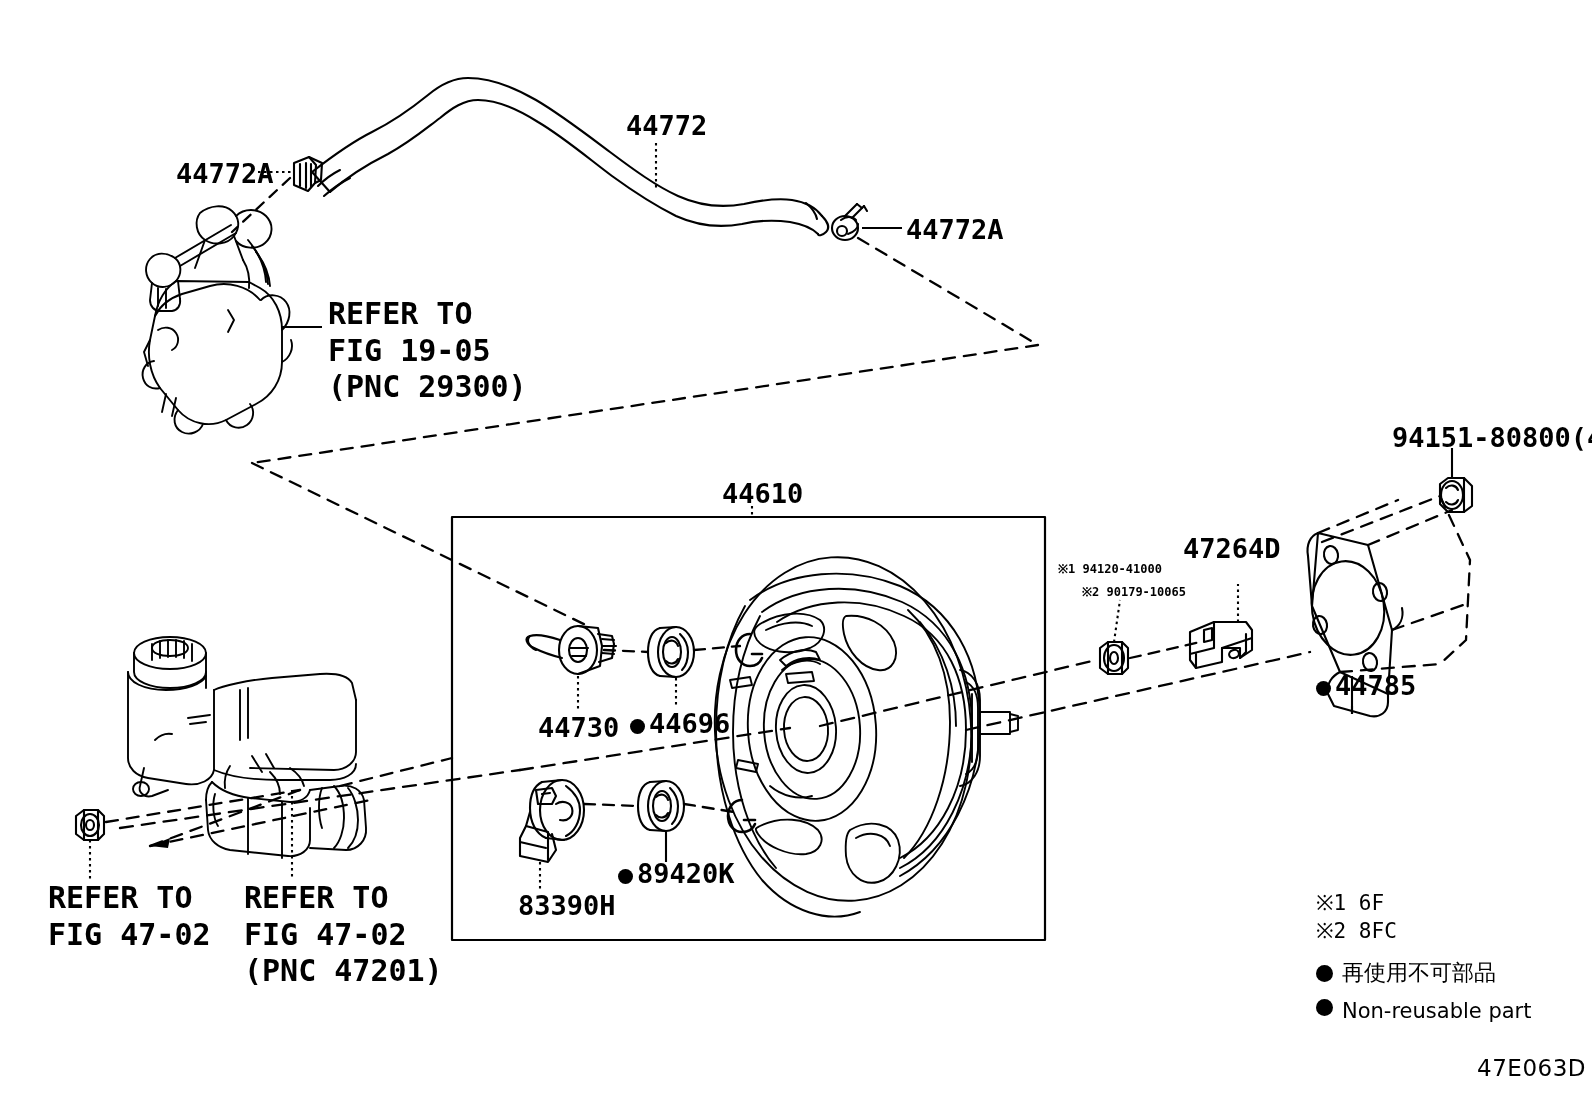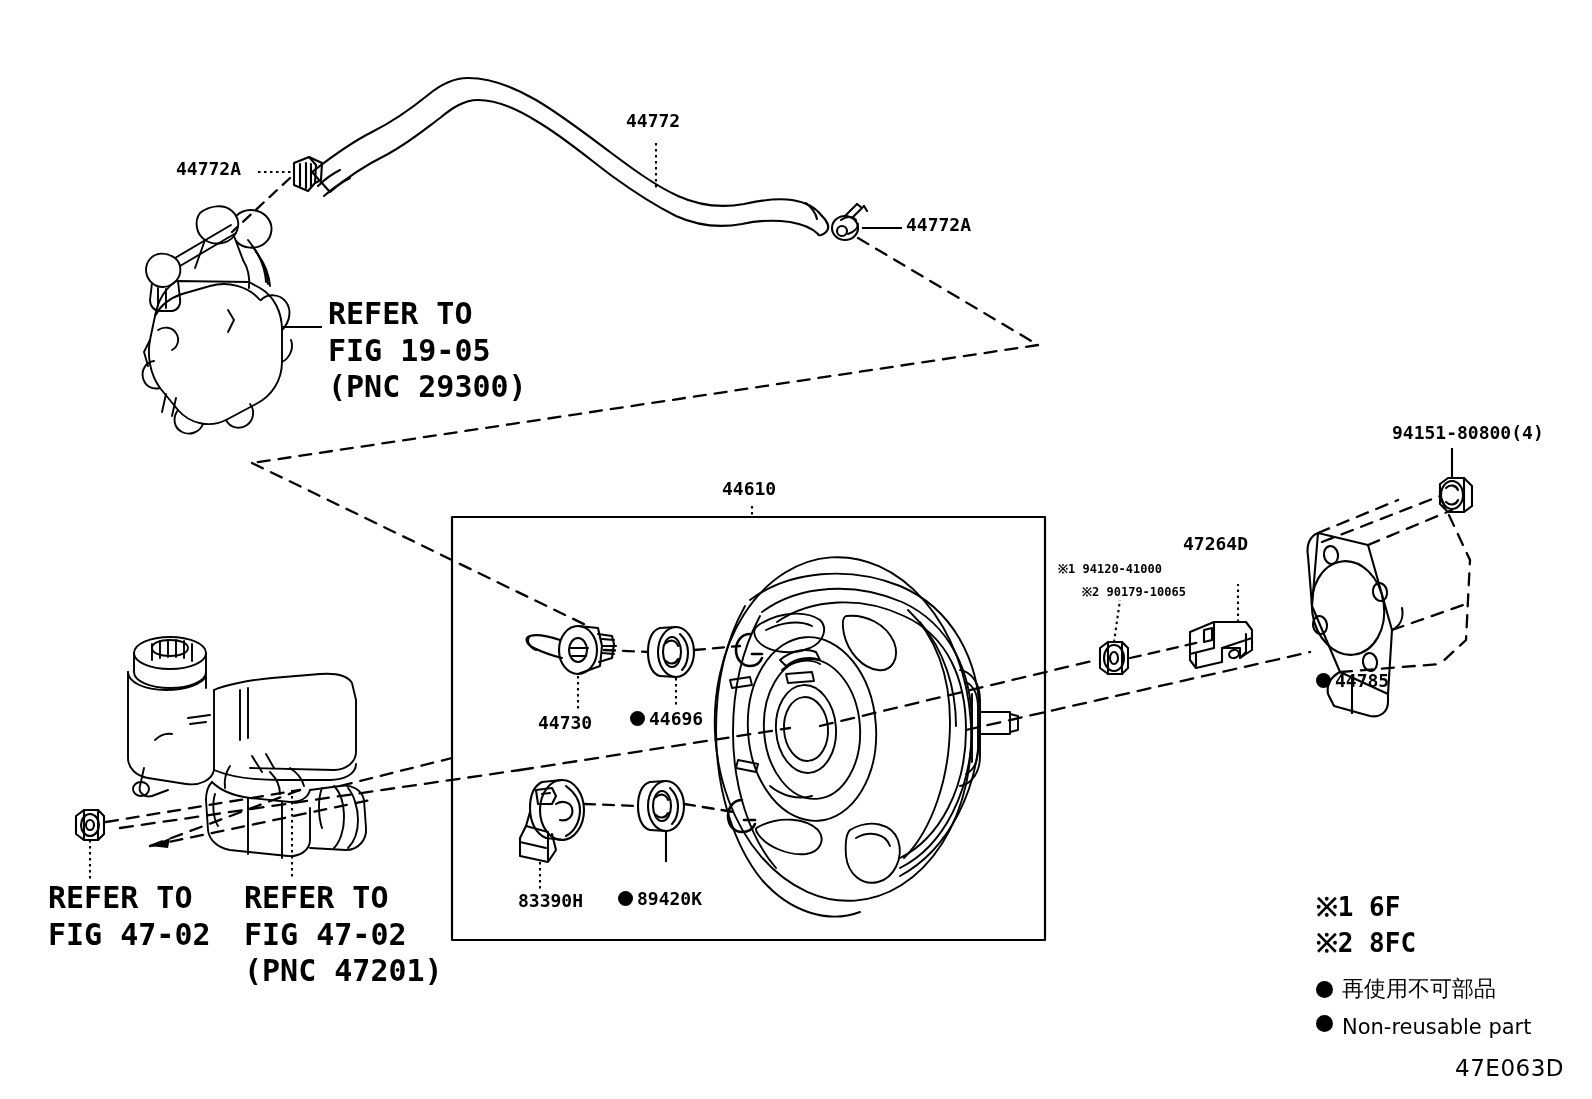--- a/index.html
+++ b/index.html
@@ -3,31 +3,31 @@
 <meta charset="utf-8">
 <title>Parts Diagram</title>
 <style>
   html,body{margin:0;padding:0;background:#ffffff;}
   body{width:1592px;height:1099px;position:relative;overflow:hidden;
        font-family:"DejaVu Sans Mono","Liberation Mono",monospace;color:#000;}
   #sheet{position:absolute;inset:0;width:1592px;height:1099px;}
   svg.layer{position:absolute;left:0;top:0;width:1592px;height:1099px;}
   .lbl{position:absolute;white-space:pre;font-family:"DejaVu Sans Mono","Liberation Mono",monospace;
        font-weight:bold;color:#000;line-height:1.22;letter-spacing:0px;}
-  .lbl.pn{font-size:18px;}
+  .lbl.pn{font-size:27px;}
   .lbl.ref{font-size:30px;}
   .lbl.small{font-size:12px;}
   .dot{display:inline-block;width:15px;height:15px;border-radius:50%;
        background:#000;vertical-align:-1px;margin-right:4px;}
   .legend{position:absolute;}
   .legend .row{display:flex;align-items:center;gap:9px;margin-top:3px;text-align:center;}
   .legend .jp{font-family:"DejaVu Sans","Liberation Sans",sans-serif;font-size:22px;font-weight:normal;}
   .legend .en{font-family:"DejaVu Sans","Liberation Sans",sans-serif;font-size:21px;font-weight:normal;margin-top:8px;}
-  .legend .mark{font-size:26px;font-weight:bold;font-family:"DejaVu Sans Mono","Liberation Mono",monospace;}
-  #diagcode{position:absolute;right:28px;bottom:18px;font-family:"DejaVu Sans","Liberation Sans",sans-serif;
+  .legend .mark{font-size:21px;font-weight:normal;font-family:"DejaVu Sans Mono","Liberation Mono",monospace;}
+  #diagcode{position:absolute;right:6px;bottom:18px;font-family:"DejaVu Sans","Liberation Sans",sans-serif;
             font-size:23px;font-weight:normal;letter-spacing:.5px;}
 </style>
 </head>
 <body>
 
 <div id="sheet">
 
   <svg class="layer" viewBox="0 0 1592 1099">
     <g fill="none" stroke="#000" stroke-width="2.1" stroke-linejoin="round" stroke-linecap="round">
 
@@ -383,21 +383,21 @@
   <div class="lbl pn" style="left:722px;top:478px;">44610</div>
 
   <div class="lbl pn" style="left:538px;top:712px;">44730</div>
 
   <div style="position:absolute;left:630px;top:708px;">
     <span class="dot"></span><span class="lbl pn" style="position:static;">44696</span>
   </div>
 
   <div class="lbl pn" style="left:518px;top:890px;">83390H</div>
 
-  <div style="position:absolute;left:618px;top:858px;margin-top:30px;">
+  <div style="position:absolute;left:618px;top:858px;">
     <span class="dot"></span><span class="lbl pn" style="position:static;">89420K</span>
   </div>
 
   <div class="lbl small" style="left:1058px;top:562px;">※1 94120-41000</div>
   <div class="lbl small" style="left:1058px;top:585px;margin-left:24px;">※2 90179-10065</div>
 
   <div class="lbl pn" style="left:1183px;top:533px;">47264D</div>
 
   <div style="position:absolute;left:1316px;top:670px;">
     <span class="dot"></span><span class="lbl pn" style="position:static;">44785</span>

